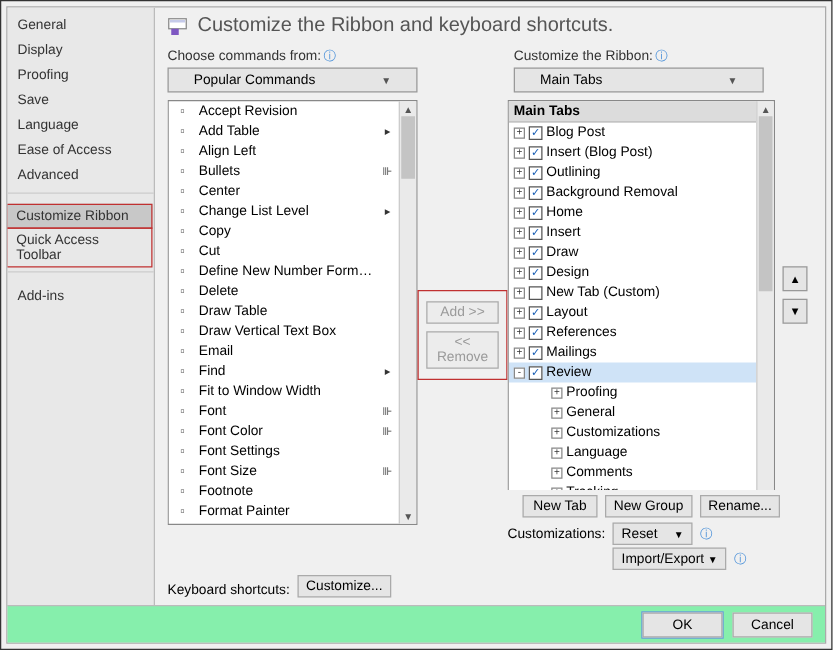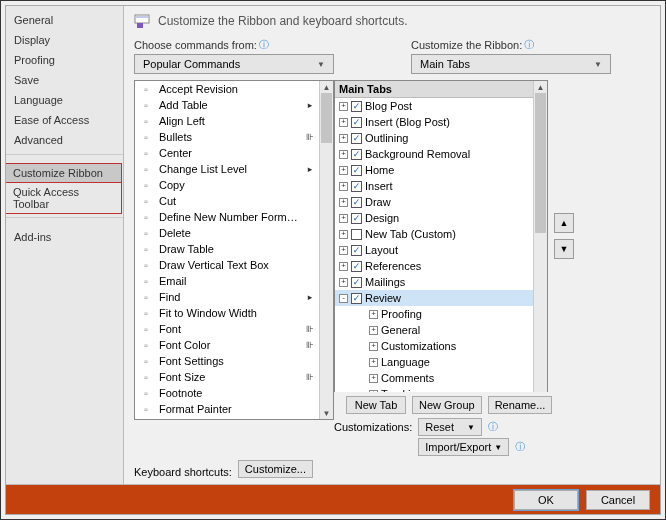--- a/index.html
+++ b/index.html
@@ -13,21 +13,21 @@
   .sidebar-item.selected { background: #c8c8c8; }
   .content { flex: 1; padding: 6px 10px 6px 10px; display: flex; flex-direction: column; overflow: hidden; }
   .title-row { display: flex; align-items: center; gap: 6px; margin-bottom: 8px; }
   .title-icon { width: 18px; height: 18px; display: inline-flex; align-items: center; justify-content: center; }
   .row-labels { display: flex; }
   .col-left { width: 205px; }
   .col-mid { width: 72px; }
   .col-right { flex: 1; }
   .label { color: #333; margin-bottom: 2px; display: flex; align-items: center; gap: 2px; }
   .info-icon::after { content: "ⓘ"; color: #4a90d9; font-size: 10px; }
-  .dropdown { width: 200px; height: 20px; border: 1px solid #999; background: #e5e5e5; display: flex; align-items: center; padding: 0 8px; justify-content: space-between; }
+  .dropdown { width: 200px; height: 20px; border: 1px solid #999; background: #e5e5e5; display: flex; align-items: center; padding: 0 20px; justify-content: space-between; }
   .dropdown .arrow { font-size: 8px; color: #555; }
   .lists-row { display: flex; margin-top: 6px; flex: 1; overflow: hidden; }
   .listbox { width: 200px; height: 340px; border: 1px solid #888; background: #fff; display: flex; }
   .listbox-inner { flex: 1; overflow: hidden; }
   .cmd-item { display: flex; align-items: center; padding: 1px 4px; gap: 6px; height: 16px; }
   .cmd-icon { width: 14px; height: 14px; flex-shrink: 0; display: inline-flex; align-items: center; justify-content: center; font-size: 10px; color: #555; border:1px solid transparent;}
   .cmd-label { flex: 1; white-space: nowrap; overflow: hidden; text-overflow: ellipsis; }
   .cmd-arrow { width: 10px; text-align: center; color: #333; font-size: 9px; }
   .scroll { width: 14px; background: #eaeaea; border-left: 1px solid #ccc; position: relative; }
   .scroll .thumb { position: absolute; left: 1px; right: 1px; top: 12px; height: 50px; background: #c4c4c4; }
@@ -44,21 +44,21 @@
   .exp { width:9px; height:9px; border:1px solid #888; display:inline-flex; align-items:center; justify-content:center; font-size:8px; line-height:1; color:#333; background:#fff; }
   .chk { width:11px; height:11px; border:1px solid #555; display:inline-flex; align-items:center; justify-content:center; font-size:9px; color:#1a5fb4; background:#fff;}
   .tree-right { width: 214px; border:1px solid #888; background:#fff; display:flex; height: 340px;}
   .right-panel { flex:1; display:flex; flex-direction:column; overflow:hidden;}
   .updown { display:flex; flex-direction:column; gap:6px; margin-left:6px; justify-content:center; align-self:center;}
   .sqbtn { width:20px; height:20px; border:1px solid #999; background:#e5e5e5; display:flex; align-items:center; justify-content:center; font-size:9px;}
   .below-tree { display:flex; gap:6px; margin-top:4px; justify-content:flex-start; padding-left: 12px;}
   .below-tree .btn { min-width: 60px; }
   .cust-row { display:flex; align-items:center; gap:6px; margin-top:4px; }
   .ksrow { display:flex; align-items:flex-end; gap:6px; margin-top:4px;}
-  .footer { height: 30px; border-top:1px solid #bbb; background:#c2410c; display:flex; align-items:center; justify-content:flex-end; gap:8px; padding:0 10px;}
+  .footer { height: 30px; border-top:1px solid #bbb; background:#86efac; display:flex; align-items:center; justify-content:flex-end; gap:8px; padding:0 10px;}
   .footer .btn { min-width:64px; padding:3px 10px;}
   .ok { box-shadow: 0 0 0 1px #6aa0d8; }
   .indent1 { padding-left: 22px; }
 </style>
 </head>
 <body>
 <div class="frame">
  <div class="inner">
   <div class="main">
 
@@ -79,21 +79,21 @@
 
    <div class="content">
      <div class="title-row">
        <span class="title-icon">
          <svg width="18" height="18">
                 <rect x="1" y="3" width="14" height="8" fill="#fff" stroke="#888"></rect>
                 <rect x="3" y="11" width="6" height="5" fill="#7e57c2"></rect>
                 <rect x="2" y="4" width="12" height="2" fill="#c5cae9"></rect>
               </svg>
        </span>
-       <span style="font-size:12px;color:#555;">Customize the Ribbon and keyboard shortcuts.</span>
+       <span style="font-size:16px;color:#555;">Customize the Ribbon and keyboard shortcuts.</span>
      </div>
 
      <div class="row-labels">
        <div class="col-left">
               <div class="label">
                 <span>Choose commands from:</span>
                 <span class="info-icon"></span>
               </div>
             </div>
        <div class="col-mid"></div>
@@ -234,20 +234,26 @@
                   <span class="cmd-arrow"></span>
                 </div>
               </div>
          <div class="scroll">
            <div class="up">▲</div>
            <div class="thumb"></div>
            <div class="down">▼</div>
          </div>
        </div>
 
+       <div class="mid-col">
+         <div class="mid-box">
+           <div class="btn disabled">Add &gt;&gt;</div>
+           <div class="btn disabled">&lt;&lt; Remove</div>
+         </div>
+       </div>
 
        <div class="col-right" style="display:flex; flex-direction:column;">
          <div style="display:flex; flex:1; overflow:hidden;">
            <div class="tree-right">
              <div class="right-panel">
                <div class="tree-header">Main Tabs</div>
                <div class="tree" id="tree-list">
                       <div class="tree-item">
                         <span class="exp">+</span>
                         <span class="chk">✓</span>

